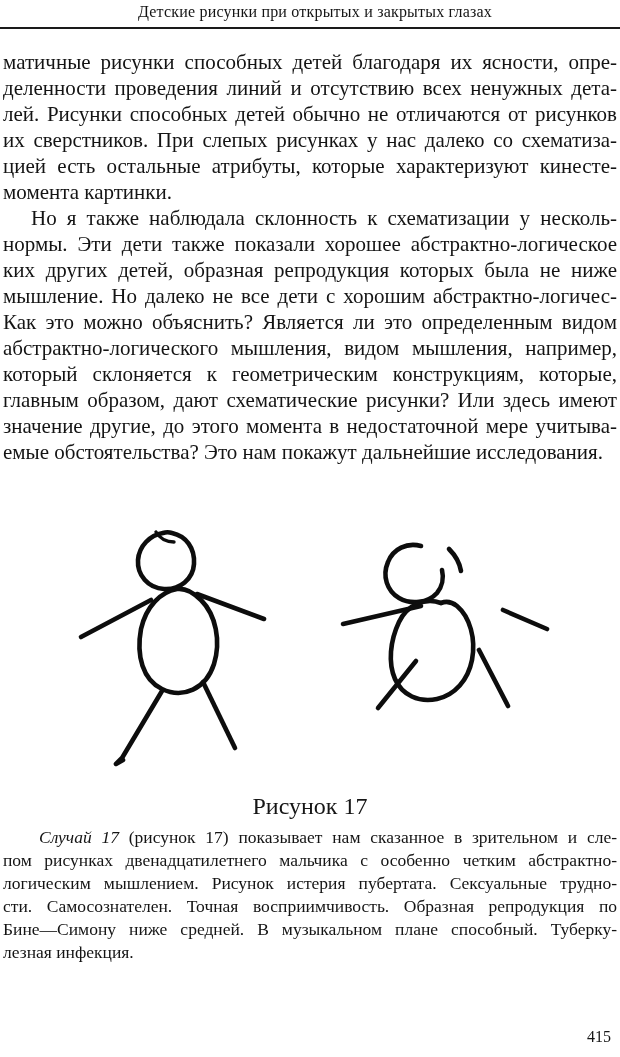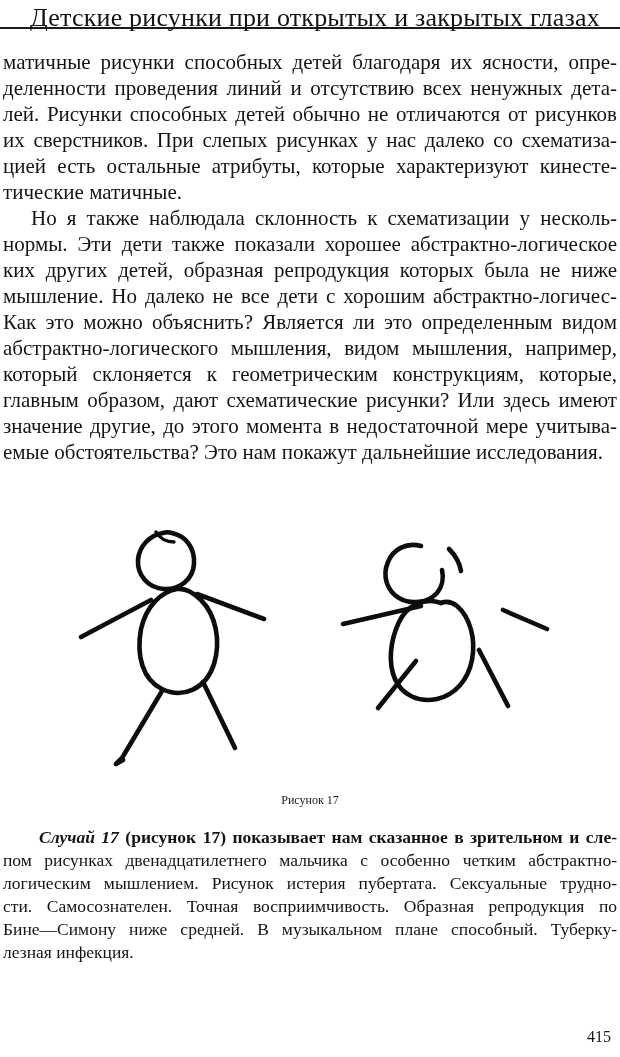--- a/index.html
+++ b/index.html
@@ -8,42 +8,42 @@
     width:620px; height:1057px;
     margin:0 auto;
     background:#ffffff;
     color:#161616;
     font-family:"Liberation Serif","DejaVu Serif",serif;
     overflow:hidden;
   }
   .running-header {
     position:absolute; top:3px; left:10px; right:0;
     text-align:center;
-    font-size:26px;
+    font-size:16px;
     letter-spacing:0.2px;
     color:#141414;
   }
   .header-rule {
     position:absolute; top:27px; left:0; right:0;
     height:2px; background:#1a1a1a;
   }
   .main-text {
     position:absolute; top:49px; left:3px; width:614px;
     font-size:21px; line-height:26px;
     color:#141414;
   }
   .line { text-align:justify; text-align-last:justify; }
   .line.last { text-align:left; text-align-last:left; }
   .indent1 { padding-left:28px; }
-  .indent2 { padding-left:36px;font-weight:bold; }
+  .indent2 { padding-left:36px; }
   .figure-svg { position:absolute; top:510px; left:0; }
   .figure-caption {
     position:absolute; top:793px; left:0; right:0;
     text-align:center;
-    font-size:12px;
+    font-size:24px;
   }
   .case-text {
     position:absolute; top:826px; left:3px; width:614px;
     font-size:17.5px; line-height:23px;
     color:#141414;
   }
   .it { font-style:italic; }
   .page-number {
     position:absolute; top:1028px; right:9px;
     font-size:16px;
@@ -57,21 +57,21 @@
   <div class="running-header">Детские рисунки при открытых и закрытых глазах</div>
   <div class="header-rule"></div>
 
   <div class="main-text">
     <div>
       <div class="line">матичные рисунки способных детей благодаря их ясности, опре-</div>
       <div class="line">деленности проведения линий и отсутствию всех ненужных дета-</div>
       <div class="line">лей. Рисунки способных детей обычно не отличаются от рисунков</div>
       <div class="line">их сверстников. При слепых рисунках у нас далеко со схематиза-</div>
       <div class="line">цией есть остальные атрибуты, которые характеризуют кинесте-</div>
-      <div class="line last">тические матичные.</div>
+      <div class="line last">момента картинки.</div>
     </div>
     <div>
       <div class="line indent1">Но я также наблюдала склонность к схематизации у несколь-</div>
       <div class="line">нормы. Эти дети также показали хорошее абстрактно-логическое</div>
       <div class="line">ких других детей, образная репродукция которых была не ниже</div>
       <div class="line">мышление. Но далеко не все дети с хорошим абстрактно-логичес-</div>
       <div class="line">Как это можно объяснить? Является ли это определенным видом</div>
       <div class="line">абстрактно-логического мышления, видом мышления, например,</div>
       <div class="line">который склоняется к геометрическим конструкциям, которые,</div>
       <div class="line">главным образом, дают схематические рисунки? Или здесь имеют</div>

